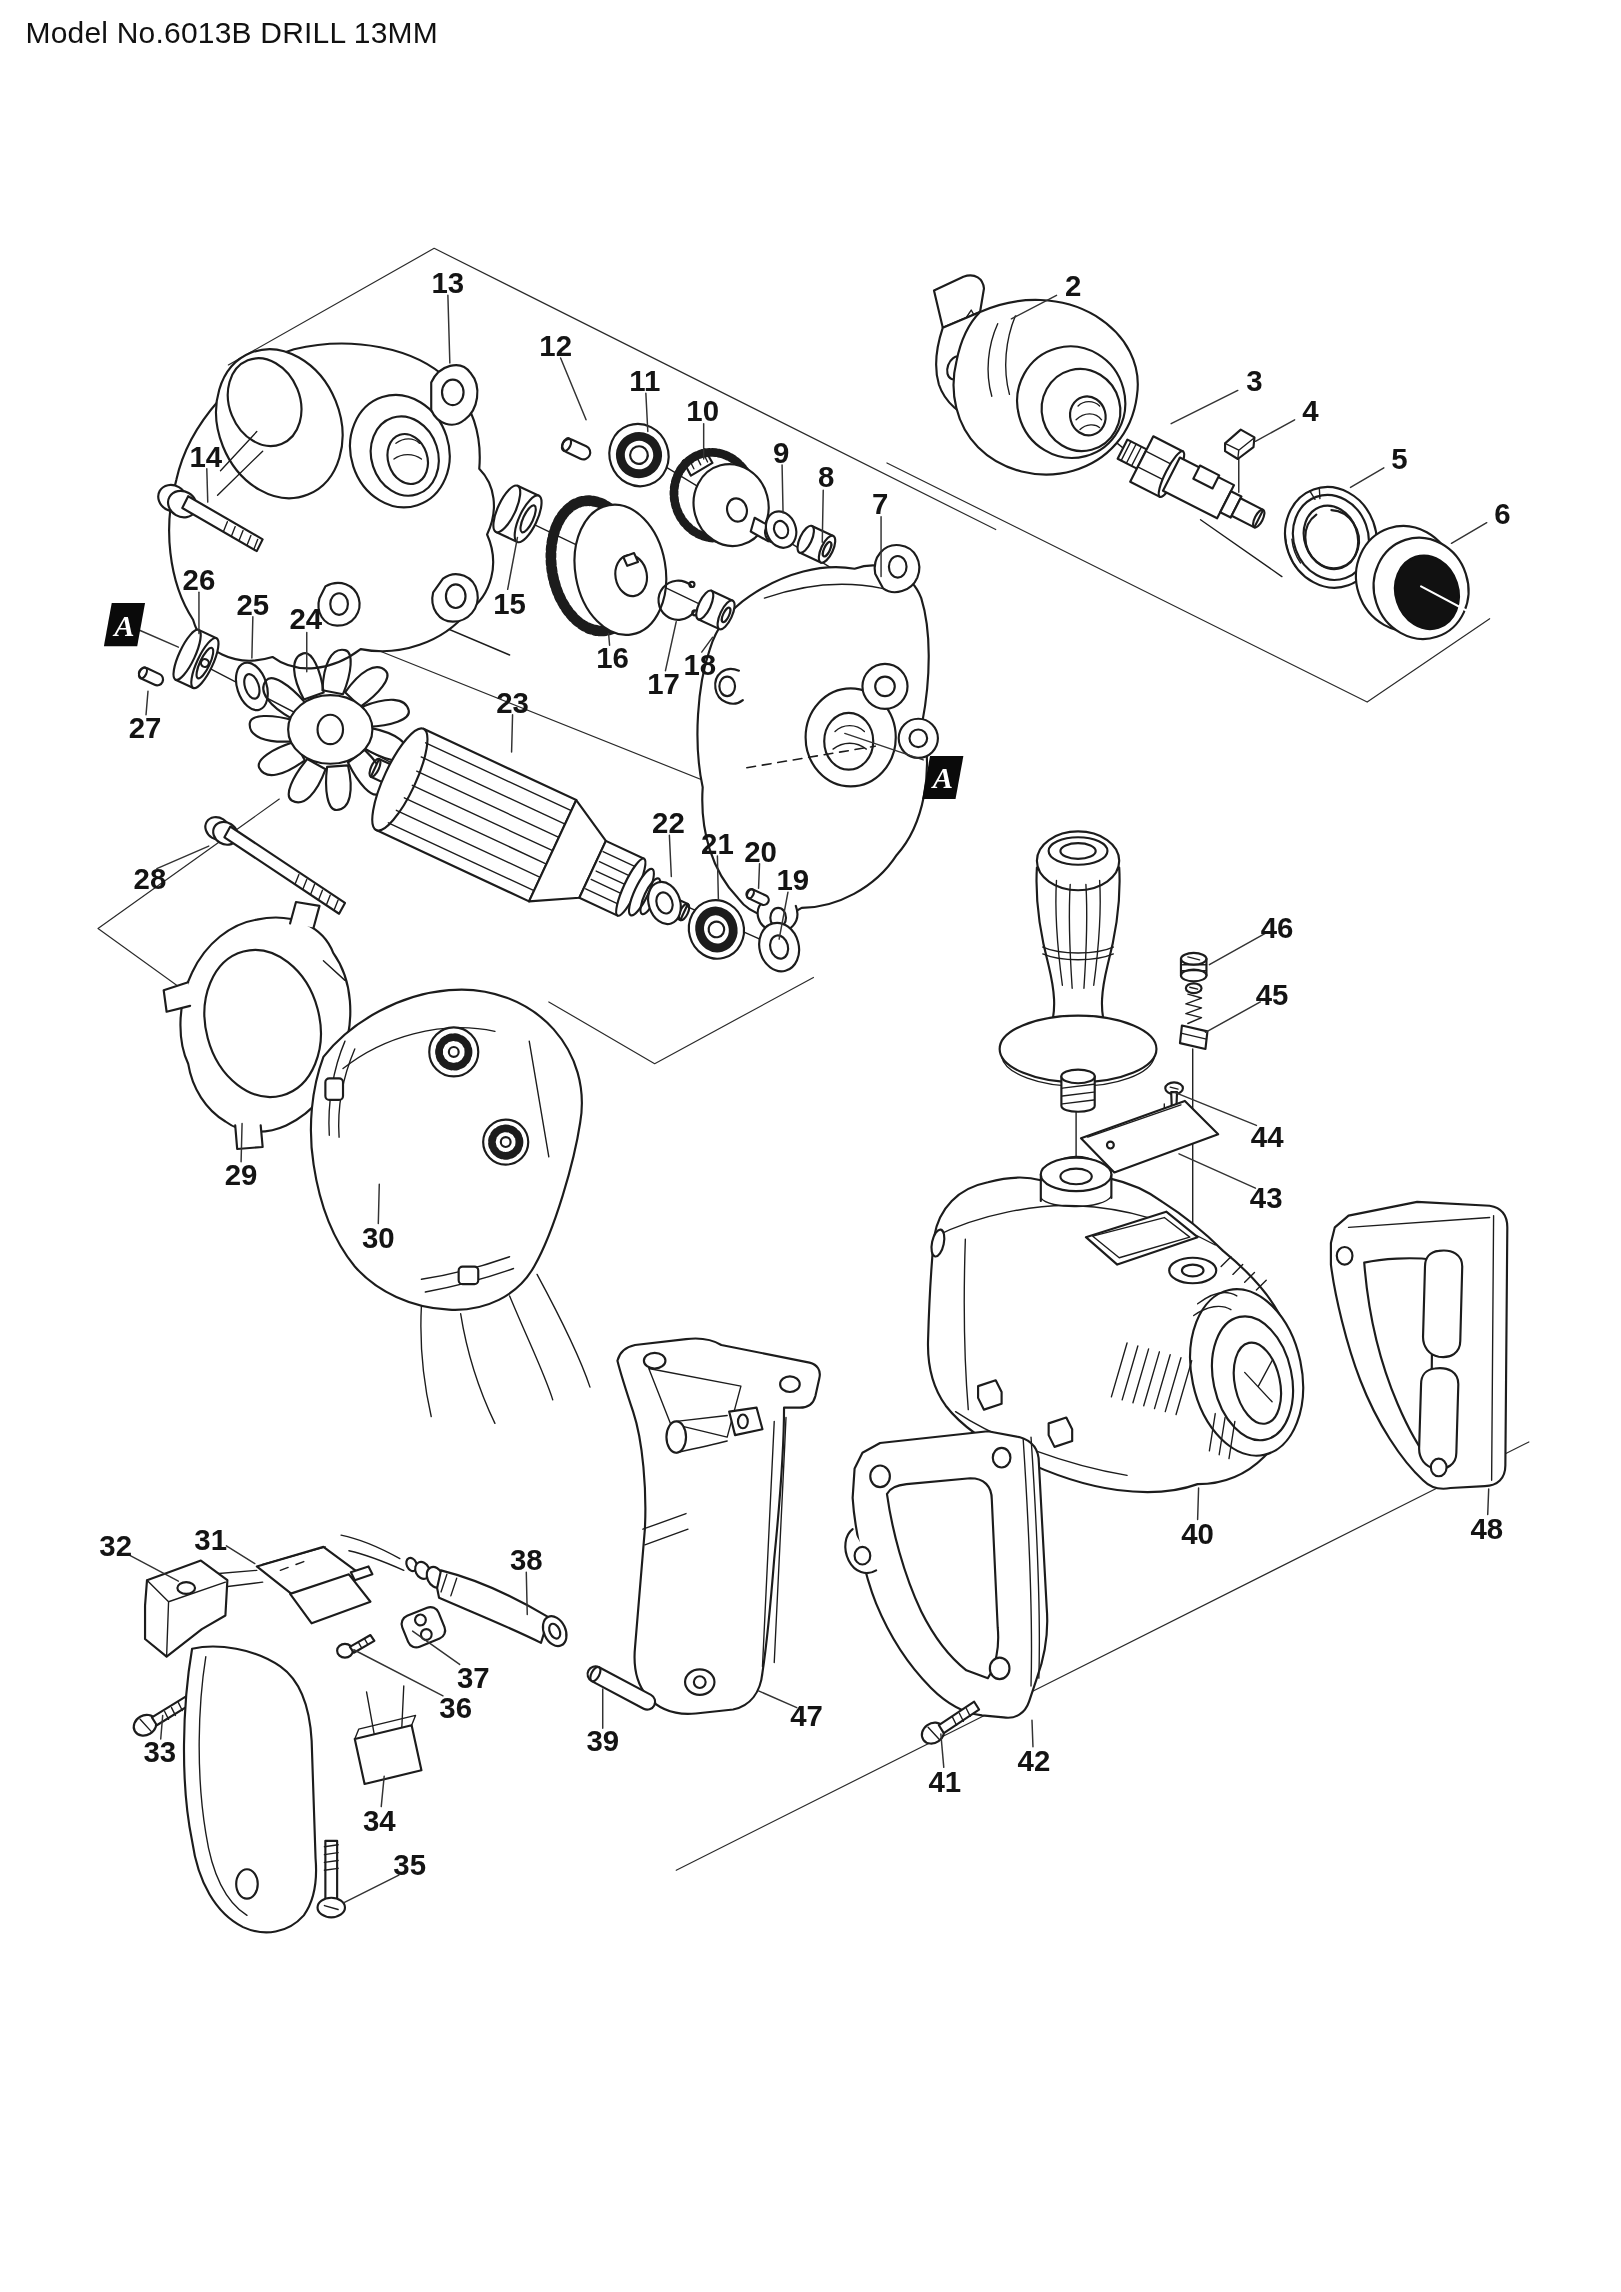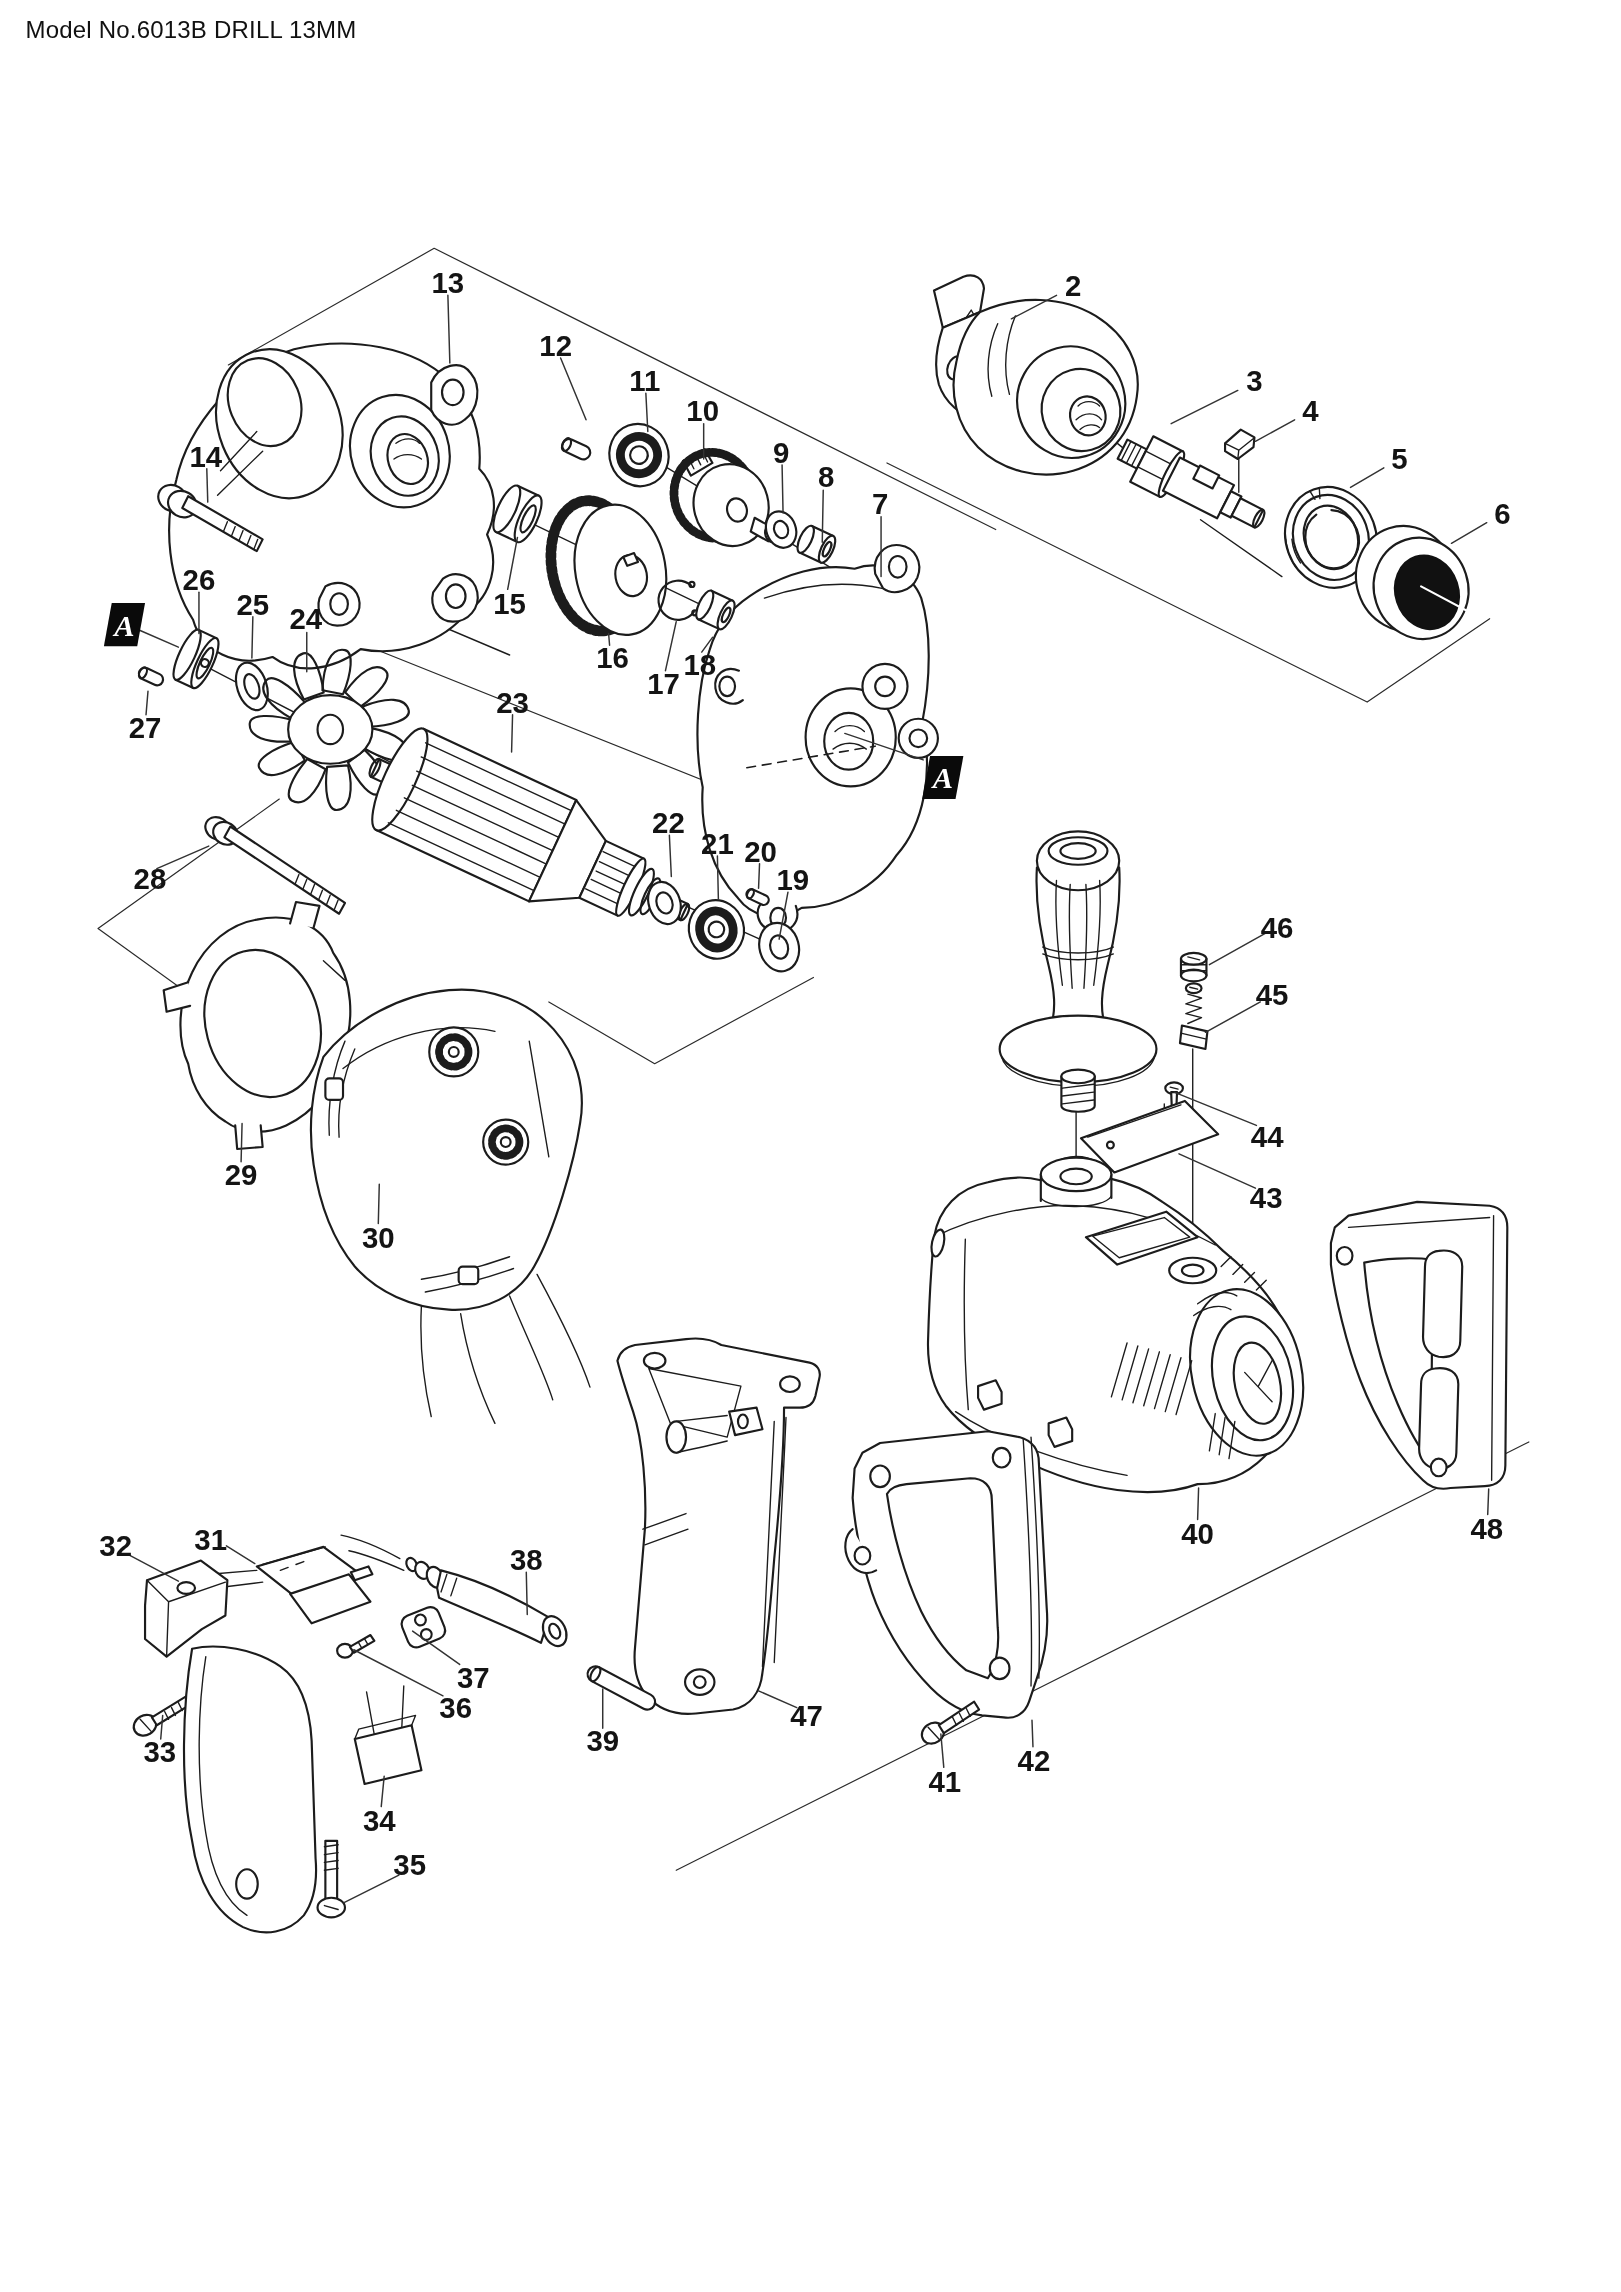--- a/index.html
+++ b/index.html
@@ -1,18 +1,18 @@
 <!DOCTYPE html>
 <html><head>
 <meta charset="utf-8">
 <style>
   html,body{margin:0;padding:0;background:#fff;}
   #page{position:relative;width:1621px;height:2293px;background:#fff;overflow:hidden;
         font-family:"Liberation Sans",sans-serif;}
-  #title{position:absolute;left:25.5px;top:15.7px;font-size:24px;color:#111;letter-spacing:0.2px;}
+  #title{position:absolute;left:25.5px;top:15.7px;font-size:30px;color:#111;letter-spacing:0.2px;}
   svg{position:absolute;left:0;top:0;}
   path,ellipse,circle,rect,line,polyline{stroke:#1c1c1c;stroke-width:2.2;fill:none;
         stroke-linecap:round;stroke-linejoin:round;}
   .f{fill:#fff;}
   .blk{fill:#111;stroke:#111;}
   .thin{stroke-width:1.4;}
   .ref{stroke-width:1.2;stroke:#2a2a2a;}
   .dash{stroke-dasharray:9,7;stroke-width:1.6;}
   .teeth{stroke-width:11;stroke-dasharray:4,3.4;}
   .teeth2{stroke-width:9;stroke-dasharray:3.5,3;}

